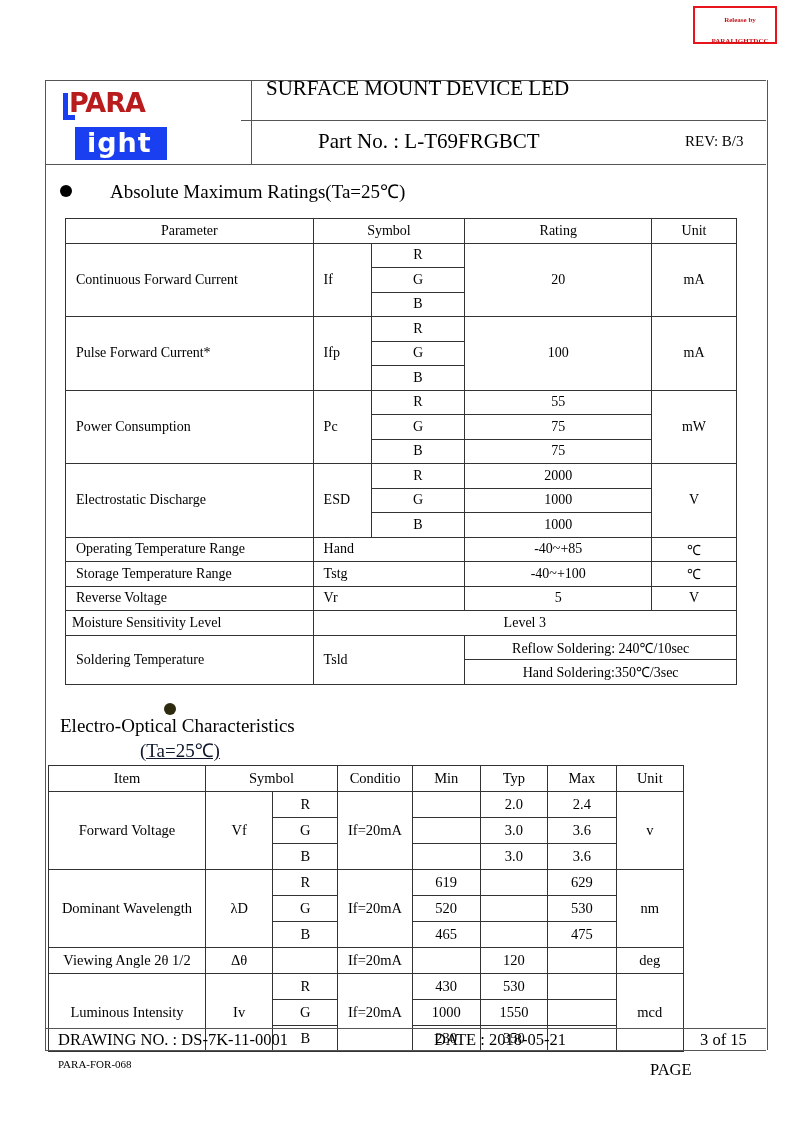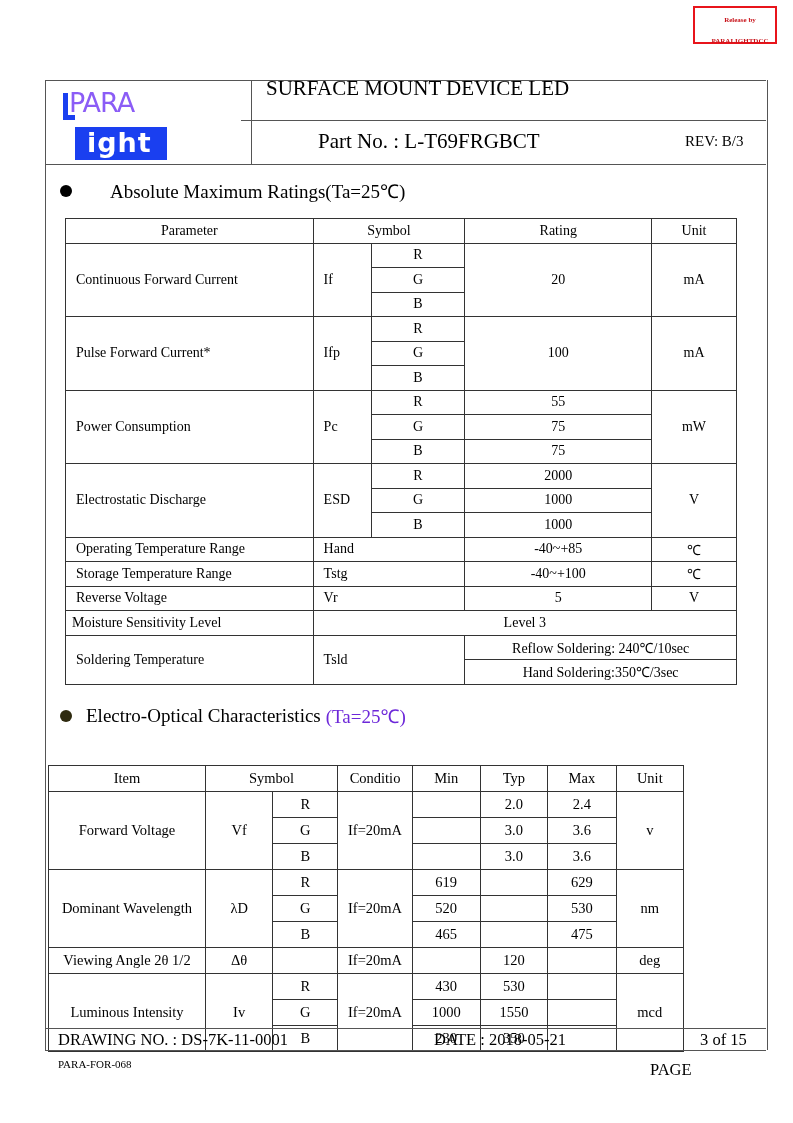--- a/index.html
+++ b/index.html
@@ -10,28 +10,28 @@
   .stamp .l2 { margin-top:14px; display:block; }
   .frame { left:45px; top:80px; width:711px; height:970px; border-left:1px solid #555; border-right:1px solid #555; }
   .hdr-top { left:45px; top:80px; width:711px; border-top:1px solid #555; }
   .hdr-logo-box { left:45px; top:80px; width:196px; height:84px; border-right:1px solid #555; }
   .hdr-div1 { left:241px; top:120px; width:515px; border-top:1px solid #555; }
   .hdr-div2 { left:45px; top:164px; width:711px; border-top:1px solid #555; }
   .title { left:256px; top:76px; font-size:21px; }
   .partno { left:308px; top:129px; font-size:21px; }
   .rev { left:675px; top:133px; font-size:15px; }
   .logo { left:63px; top:88px; width:105px; height:62px; }
-  .logo .para { position:absolute; left:6px; top:0; color:#8b5cf6; font-family:"DejaVu Sans", sans-serif; font-weight:normal; font-size:27px; letter-spacing:-1px; line-height:30px; }
+  .logo .para { position:absolute; left:6px; top:0; color:#b91c1c; font-family:"DejaVu Sans", sans-serif; font-weight:bold; font-size:27px; letter-spacing:-1px; line-height:30px; }
   .logo .light { position:absolute; left:12px; top:27px; width:92px; height:33px; background:#1a3ff0; color:#fff; font-family:"DejaVu Sans", sans-serif; font-weight:bold; font-size:27px; line-height:32px; padding-left:12px; box-sizing:border-box; letter-spacing:1px;margin-top:12px; }
   .logo .lbar { position:absolute; left:0; top:5px; width:5px; height:27px; background:#1a3ff0; }
   .logo .lbase { position:absolute; left:0; top:27px; width:12px; height:5px; background:#1a3ff0; }
   .section { font-size:19px; display:flex; align-items:center; }
   .bullet { width:12px; height:12px; border-radius:50%; background:#000; display:inline-block; margin-right:14px; }
   .bullet.olive { background:#2e2a0f; }
-  .ann { color:#6d28d9; }
+  .ann { color:#0f172a;text-decoration:underline; }
   table { border-collapse:collapse; font-size:14px; }
   td { border:1px solid #333; padding:0; height:23.5px; text-align:center; }
   td.left { text-align:left; padding-left:10px; }
   #t1 { position:absolute; left:65px; top:218px; width:672px; }
   #t2 { position:absolute; left:48px; top:765px; width:636px; }
   #t2 td { height:25px; font-size:14.5px; }
   .footer-line { left:45px; top:1028px; width:711px; border-top:1px solid #555; }
   .footer-line2 { left:45px; top:1050px; width:711px; border-top:1px solid #555; }
   .footer { top:1030px; font-size:16.5px; }
   .formno { left:48px; top:1058px; font-size:11px; }
@@ -163,21 +163,21 @@
         <td rowspan="2" class="left">Soldering Temperature</td>
         <td rowspan="2" colspan="2" class="left">Tsld</td>
         <td colspan="2">Reflow Soldering: 240℃/10sec</td>
       </tr>
       <tr>
         <td colspan="2">Hand Soldering:350℃/3sec</td>
       </tr>
     </tbody>
 </table>
 
-<div class="abs section" style="left:50px; top:703px;">
+<div class="abs section" style="left:50px; top:703px;flex-direction:column;">
   <span class="bullet olive"></span>
   <span>Electro-Optical Characteristics </span>
   <span class="ann" style="margin-left:5px;">(Ta=25℃)</span>
 </div>
 
 <table id="t2">
   <colgroup>
       <col style="width:167px">
       <col style="width:72px">
       <col style="width:70px">

